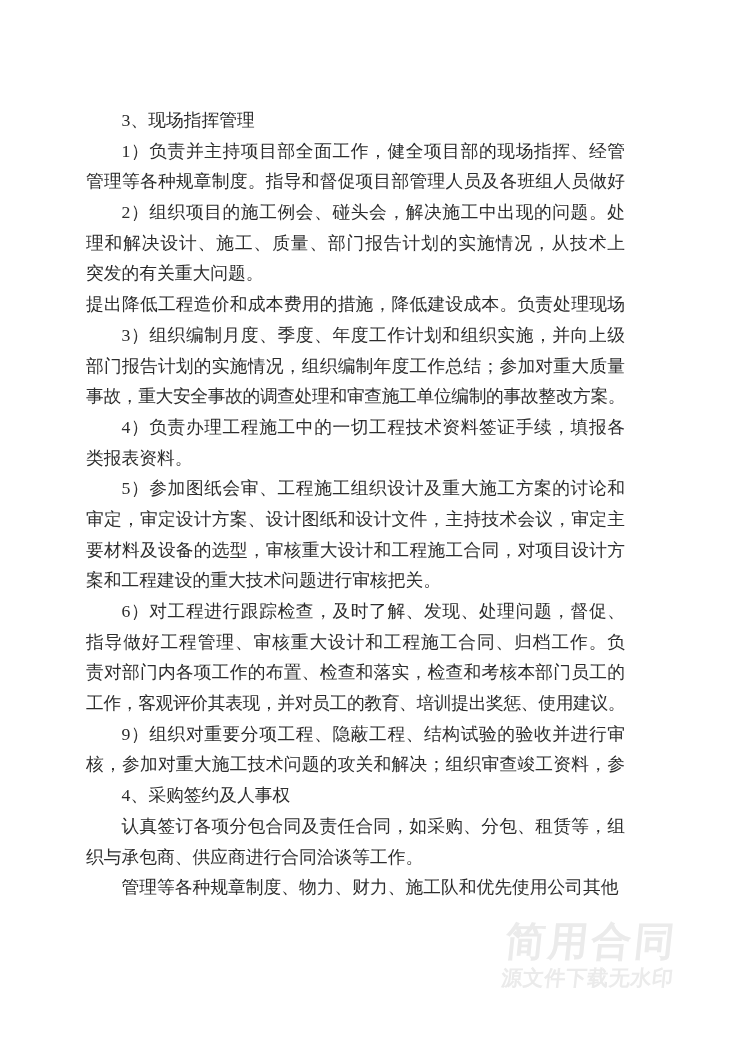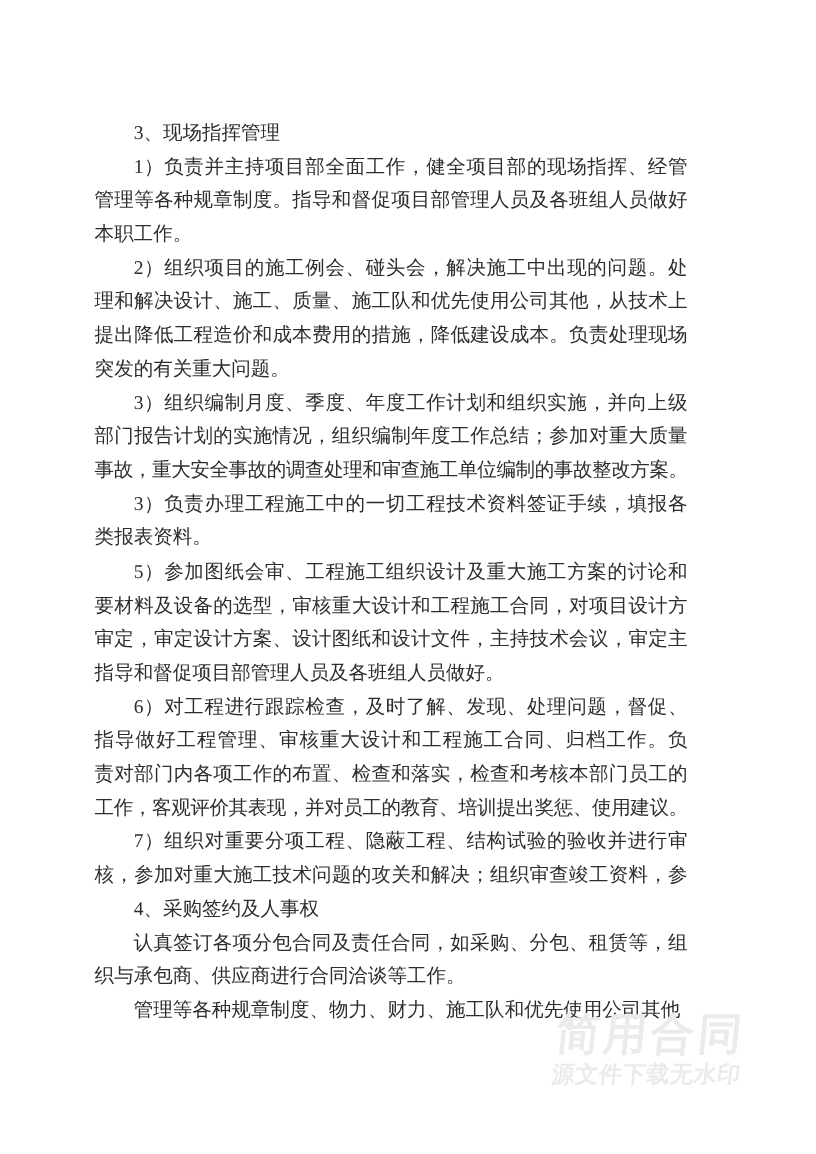--- a/index.html
+++ b/index.html
@@ -64,39 +64,38 @@
   }
 </style>
 </head>
 <body>
 
 <div class="page" style="background: rgb(255, 255, 255);">
   <div class="doc-body" style="color: rgb(45, 45, 45);">
       <div class="line indent">3、现场指挥管理</div>
       <div class="line indent just">1）负责并主持项目部全面工作，健全项目部的现场指挥、经管</div>
       <div class="line just">管理等各种规章制度。指导和督促项目部管理人员及各班组人员做好</div>
-      <div class="line">本职工作。</div>
       <div class="line indent just">2）组织项目的施工例会、碰头会，解决施工中出现的问题。处</div>
-      <div class="line just">理和解决设计、施工、质量、施工队和优先使用公司其他，从技术上</div>
+      <div class="line just">理和解决设计、施工、质量、部门报告计划的实施情况，从技术上</div>
+      <div class="line">突发的有关重大问题。</div>
       <div class="line just">提出降低工程造价和成本费用的措施，降低建设成本。负责处理现场</div>
-      <div class="line">突发的有关重大问题。</div>
       <div class="line indent just">3）组织编制月度、季度、年度工作计划和组织实施，并向上级</div>
       <div class="line just">部门报告计划的实施情况，组织编制年度工作总结；参加对重大质量</div>
       <div class="line just tight">事故，重大安全事故的调查处理和审查施工单位编制的事故整改方案。</div>
-      <div class="line indent just">3）负责办理工程施工中的一切工程技术资料签证手续，填报各</div>
+      <div class="line indent just">4）负责办理工程施工中的一切工程技术资料签证手续，填报各</div>
       <div class="line">类报表资料。</div>
       <div class="line indent just">5）参加图纸会审、工程施工组织设计及重大施工方案的讨论和</div>
+      <div class="line just">审定，审定设计方案、设计图纸和设计文件，主持技术会议，审定主</div>
       <div class="line just">要材料及设备的选型，审核重大设计和工程施工合同，对项目设计方</div>
-      <div class="line just">审定，审定设计方案、设计图纸和设计文件，主持技术会议，审定主</div>
-      <div class="line">指导和督促项目部管理人员及各班组人员做好。</div>
+      <div class="line">案和工程建设的重大技术问题进行审核把关。</div>
       <div class="line indent just">6）对工程进行跟踪检查，及时了解、发现、处理问题，督促、</div>
       <div class="line just">指导做好工程管理、审核重大设计和工程施工合同、归档工作。负</div>
       <div class="line just">责对部门内各项工作的布置、检查和落实，检查和考核本部门员工的</div>
       <div class="line just tight">工作，客观评价其表现，并对员工的教育、培训提出奖惩、使用建议。</div>
-      <div class="line indent just">7）组织对重要分项工程、隐蔽工程、结构试验的验收并进行审</div>
+      <div class="line indent just">9）组织对重要分项工程、隐蔽工程、结构试验的验收并进行审</div>
       <div class="line just">核，参加对重大施工技术问题的攻关和解决；组织审查竣工资料，参</div>
       <div class="line indent">4、采购签约及人事权</div>
       <div class="line indent just">认真签订各项分包合同及责任合同，如采购、分包、租赁等，组</div>
       <div class="line">织与承包商、供应商进行合同洽谈等工作。</div>
       <div class="line indent">管理等各种规章制度、物力、财力、施工队和优先使用公司其他</div>
     </div>
   <div class="watermark" style="color: rgb(235, 235, 235);">
     <div class="wm-brand">简用合同</div>
     <div class="wm-tagline">源文件下载无水印</div>
   </div>

